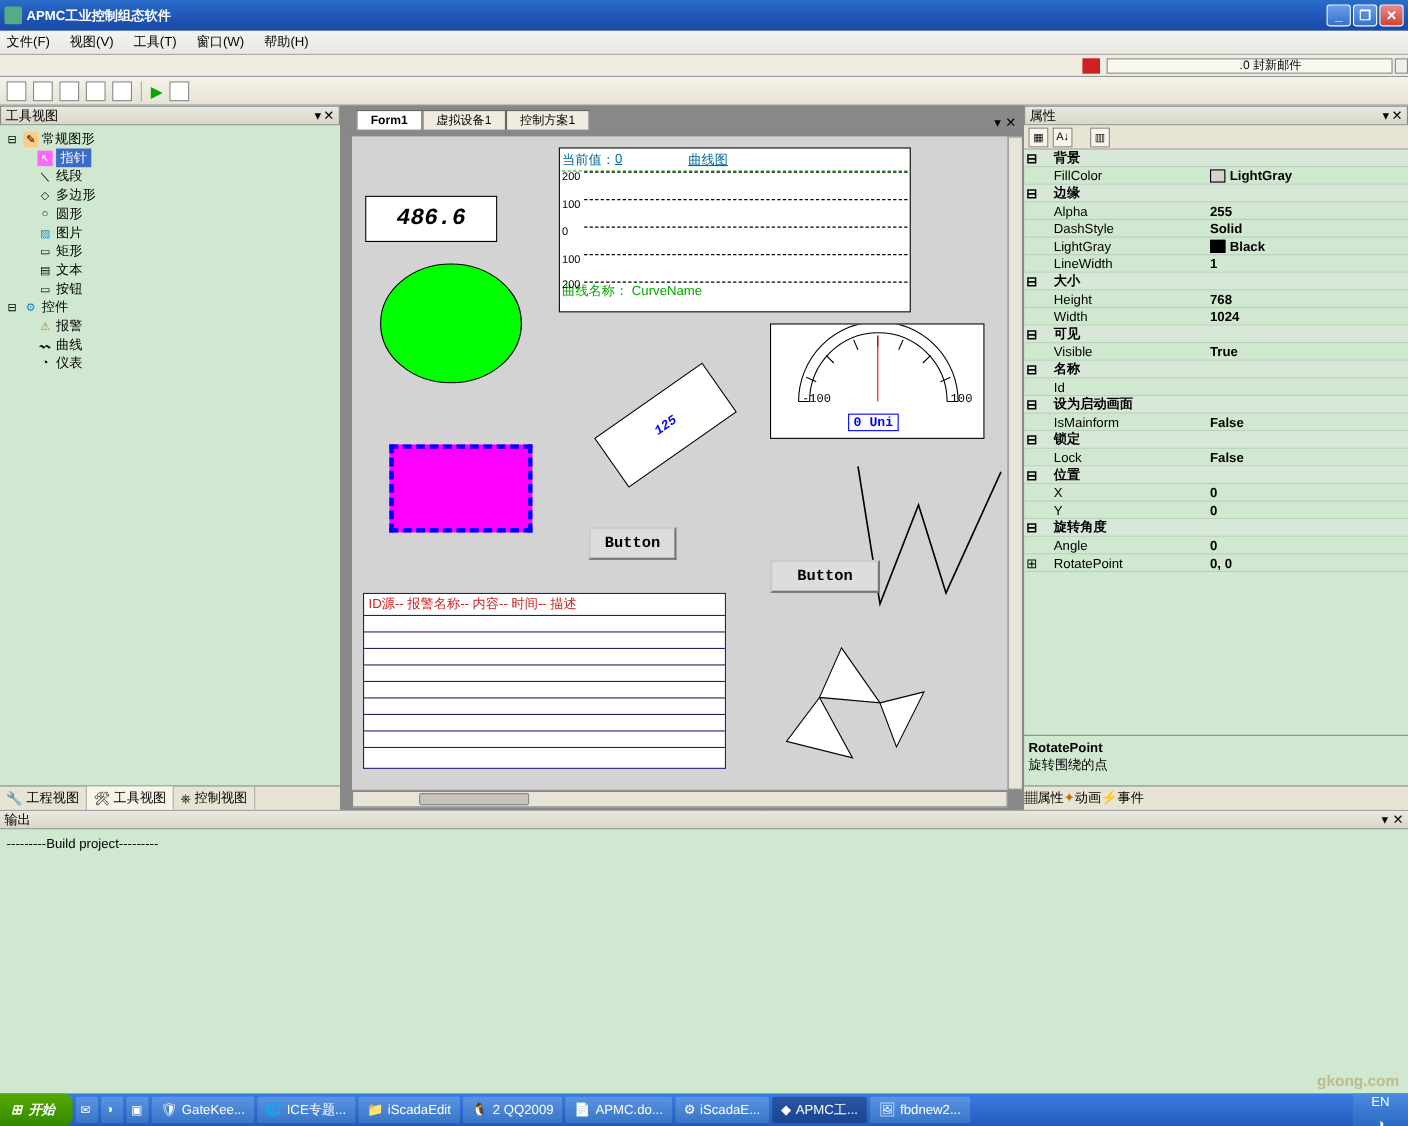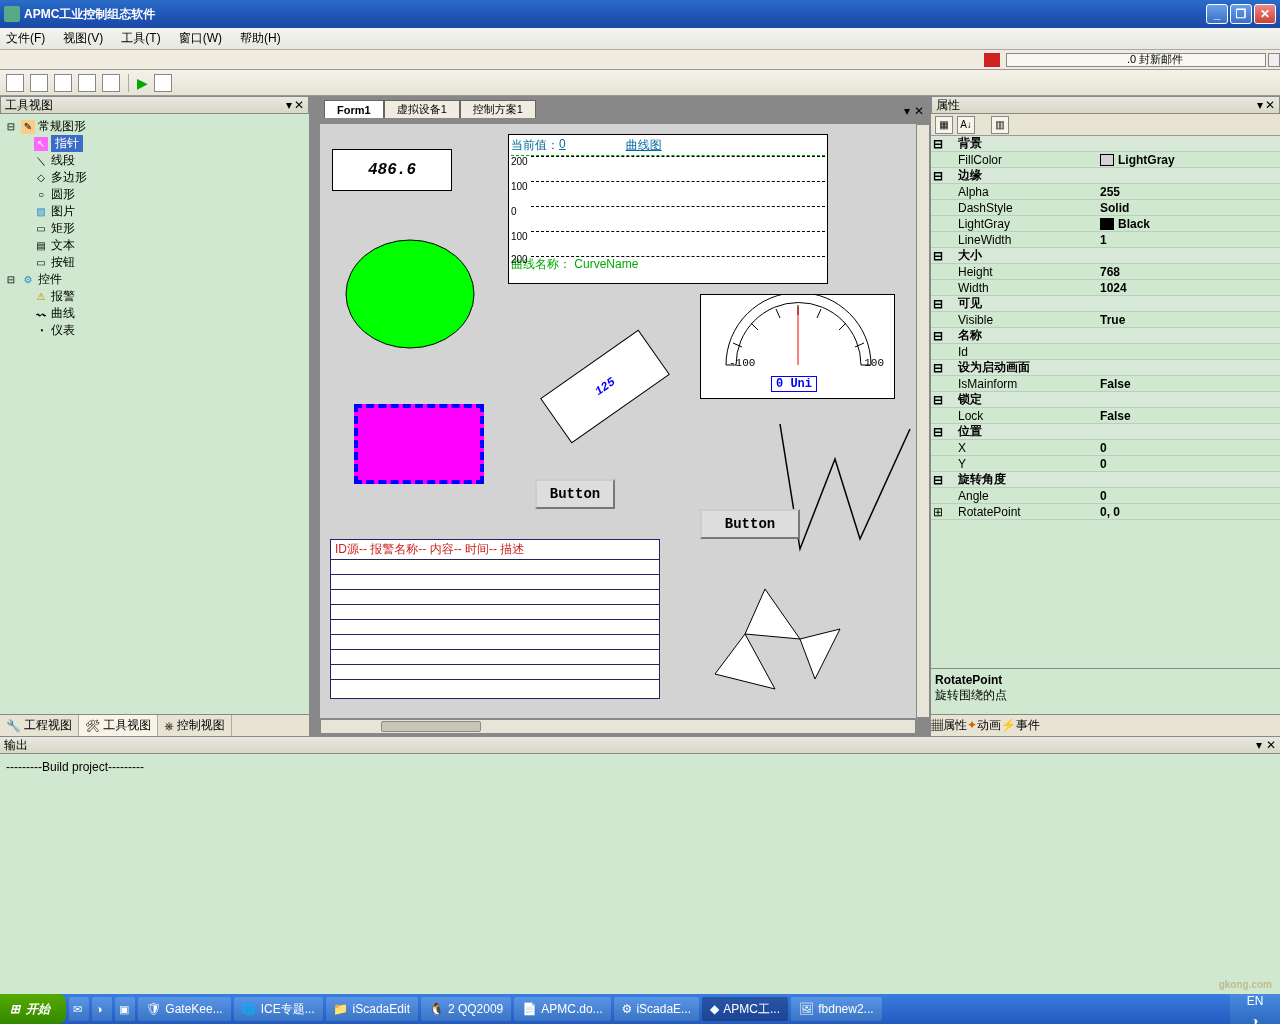--- a/index.html
+++ b/index.html
@@ -58,27 +58,27 @@
 .right-tabs { display: flex; background: #e8e4d4; border-top: 1px solid #888; height: 22px; align-items: center; }
 .output-title { background: linear-gradient(#e8e8e0,#d8d8c8); height: 18px; display: flex; align-items: center; padding: 0 4px; border-top: 1px solid #888; border-bottom: 1px solid #888; font-size: 11px; }
 .output { background: #d0e8d0; height: 256px; padding: 6px; font-family: "Courier New", monospace; }
 .taskbar { position: fixed; bottom: 0; left: 0; right: 0; height: 30px; background: linear-gradient(#3a7ce0,#245abf); display: flex; align-items: center; color: #fff; }
 .start { background: linear-gradient(#5a0,#380); height: 30px; padding: 0 16px 0 10px; display: flex; align-items: center; font-weight: bold; font-style: italic; border-radius: 0 8px 8px 0; }
 .tb-item { background: linear-gradient(#5a95e5,#3a75c5); margin-left: 3px; height: 24px; padding: 0 8px; display: flex; align-items: center; border-radius: 2px; font-size: 11px; gap: 4px; }
 .tb-item.active { background: linear-gradient(#2a55a5,#1a4595); }
 .tray { margin-left: auto; background: linear-gradient(#4a8ae0,#2a6ac0); height: 30px; padding: 0 10px; display: flex; align-items: center; gap: 6px; font-size: 11px; flex-direction: column; }
 
 .csh { position: absolute; }
-.textbox { border: 1px solid #000; background: #fff; display: flex; align-items: center; justify-content: center; font-family: "Courier New", monospace; font-weight: bold; font-style: italic; font-size: 16px; }
+.textbox { border: 1px solid #000; background: #fff; display: flex; align-items: center; justify-content: center; font-family: "Courier New", monospace; font-weight: bold; font-style: italic; font-size: 21px; margin-top: 29px; }
 .curve-panel { border: 1px solid #000; background: #fff; font-family: "Courier New", monospace; font-size: 11px; padding: 2px; }
 .btn-shape { border: 2px outset #ccc; background: #ddd; display: flex; align-items: center; justify-content: center; font-family: "Courier New", monospace; font-weight: bold; font-size: 14px; }
 .alarm-table { border: 1px solid #226; background: #fff; font-family: "Courier New", monospace; font-size: 12px; }
 .alarm-table .hdr { color: #c22; padding: 1px 4px; border-bottom: 1px solid #226; }
 .alarm-table .arow { height: 15px; border-bottom: 1px solid #226; }
-.watermark { position: fixed; right: 8px; bottom: 34px; color: #b8a870; font-size: 10px; font-weight: bold; opacity: 0.7; }
+.watermark { position: fixed; right: 8px; bottom: 34px; color: #b8a870; font-size: 14px; font-weight: bold; opacity: 0.7; }
 </style>
 </head>
 <body>
 
 <div class="titlebar">
   <div class="icon"></div>
   <div class="title">APMC工业控制组态软件</div>
   <div class="win-btns">
     <div class="win-btn min">_</div>
     <div class="win-btn max">❐</div>

